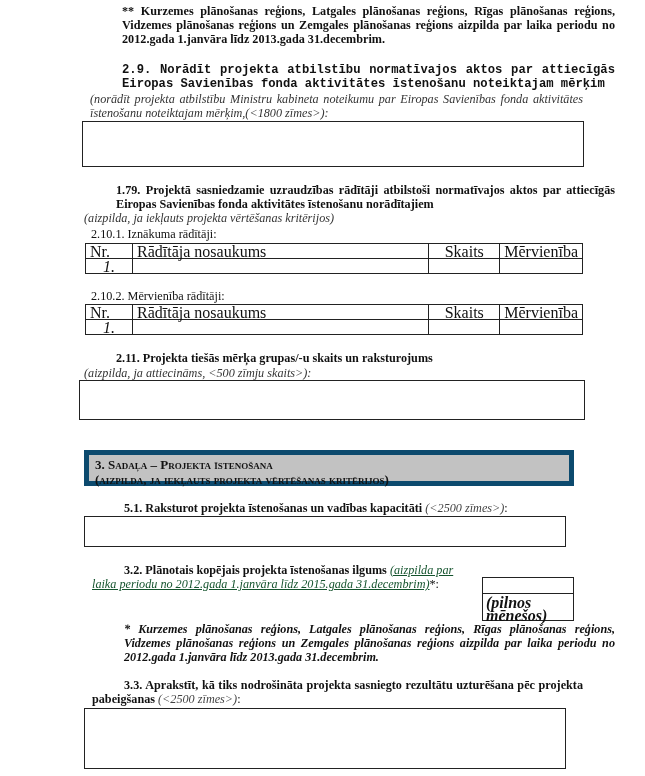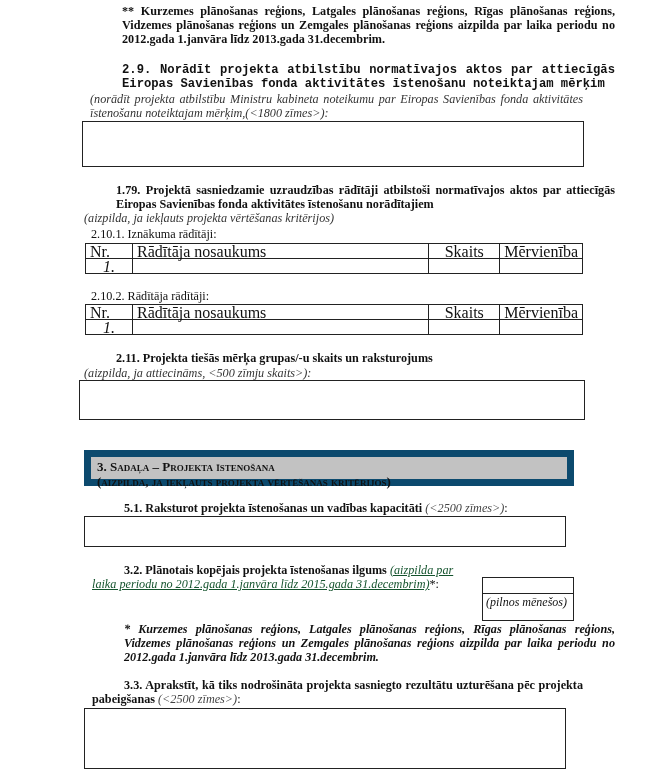--- a/index.html
+++ b/index.html
@@ -7,21 +7,21 @@
          font-family:"Liberation Serif", "DejaVu Serif", serif; color:#111; }
   .abs { position:absolute; }
   .txt { font-size:12.2px; line-height:14px; }
   .b { font-weight:bold;margin-left:32px; }
   .i { font-style:italic; }
   .just { text-align:justify; text-align-last:left; }
   .box { position:absolute; border:1px solid #222; background:#fff; box-sizing:border-box; }
   table.ind { position:absolute; border-collapse:collapse; font-size:16px; }
   table.ind td { border:1px solid #222; padding:0 4px; height:14px; line-height:13px; }
   .hdr { position:absolute; left:84px; top:450px; width:490px; height:36px; background:#c2c2c2;
-         border:7px solid #0c4a6e; box-sizing:border-box; padding:2px 6px; font-weight:bold;
+         border:5px solid #0c4a6e; box-sizing:border-box; padding:2px 6px; font-weight:bold;
          font-size:13px; line-height:15px; font-variant:small-caps; }
 </style>
 </head>
 <body>
 
 <div class="abs txt b just" style="left:90px; top:4px; width:493px;">** Kurzemes plānošanas reģions, Latgales plānošanas reģions, Rīgas plānošanas reģions, Vidzemes plānošanas reģions un Zemgales plānošanas reģions aizpilda par laika periodu no 2012.gada 1.janvāra līdz 2013.gada 31.decembrim.</div>
 
 <div class="abs txt b just" style="left:90px; top:63px; width:493px;font-family:Liberation Mono, monospace;">2.9. Norādīt projekta atbilstību normatīvajos aktos par attiecīgās Eiropas Savienības fonda aktivitātes īstenošanu noteiktajam mērķim</div>
 <div class="abs txt i just" style="left:90px; top:92px; width:493px; color:#333;">(norādīt projekta atbilstību Ministru kabineta noteikumu par Eiropas Savienības fonda aktivitātes īstenošanu noteiktajam mērķim,(&lt;1800 zīmes&gt;):</div>
 <div class="box" style="left:82px; top:121px; width:502px; height:46px;"><span></span></div>
@@ -40,21 +40,21 @@
   </tr>
   <tr>
     <td class="i" style="text-align:center;">1.</td>
     <td></td>
     <td></td>
     <td></td>
   </tr>
 </tbody>
   </table>
 
-<div class="abs txt" style="left:91px; top:289px;">2.10.2. Rādītāja rādītāji:</div>
+<div class="abs txt" style="left:91px; top:289px;">2.10.2. Mērvienība rādītāji:</div>
 <table class="ind" style="left:85px; top:304px; width:498px;">
   <tbody>
       <tr>
     <td style="width:38px;">Nr.</td>
     <td>Rādītāja nosaukums</td>
     <td style="width:62px; text-align:center;">Skaits</td>
     <td style="width:66px; text-align:center;">Mērvienība</td>
   </tr>
   <tr>
     <td class="i" style="text-align:center;">1.</td>
@@ -79,21 +79,21 @@
   <span class="i" style="color:#444;">(&lt;2500 zīmes&gt;)</span><span>:</span>
 </div>
 <div class="box" style="left:84px; top:516px; width:482px; height:31px;"><span></span></div>
 
 <div class="abs txt" style="left:92px; top:563px; width:372px;">
   <span class="b">3.2. Plānotais kopējais projekta īstenošanas ilgums</span>
   <span class="i" style="color:#14532d;text-decoration:underline;">(aizpilda par laika periodu no 2012.gada 1.janvāra līdz 2015.gada 31.decembrim)</span><span>*:</span>
 </div>
 <div class="box" style="left:482px; top:577px; width:92px; height:44px;">
   <div style="height:15px; border-bottom:1px solid #222;"></div>
-  <div class="i" style="font-size:12px; line-height:13px; padding:2px 0 0 3px;">(pilnos mēnešos)</div>
+  <div class="i" style="font-size:16px; line-height:13px; padding:2px 0 0 3px;font-weight:bold;">(pilnos mēnešos)</div>
 </div>
 
 <div class="abs txt b i just" style="left:92px; top:622px; width:491px;">* Kurzemes plānošanas reģions, Latgales plānošanas reģions, Rīgas plānošanas reģions, Vidzemes plānošanas reģions un Zemgales plānošanas reģions aizpilda par laika periodu no 2012.gada 1.janvāra līdz 2013.gada 31.decembrim.</div>
 
 <div class="abs txt" style="left:92px; top:678px; width:491px; text-align:justify;">
   <span class="b">3.3. Aprakstīt, kā tiks nodrošināta projekta sasniegto rezultātu uzturēšana pēc projekta pabeigšanas</span>
   <span class="i" style="color:#444;">(&lt;2500 zīmes&gt;)</span><span>:</span>
 </div>
 <div class="box" style="left:84px; top:708px; width:482px; height:61px;"><span></span></div>
 

